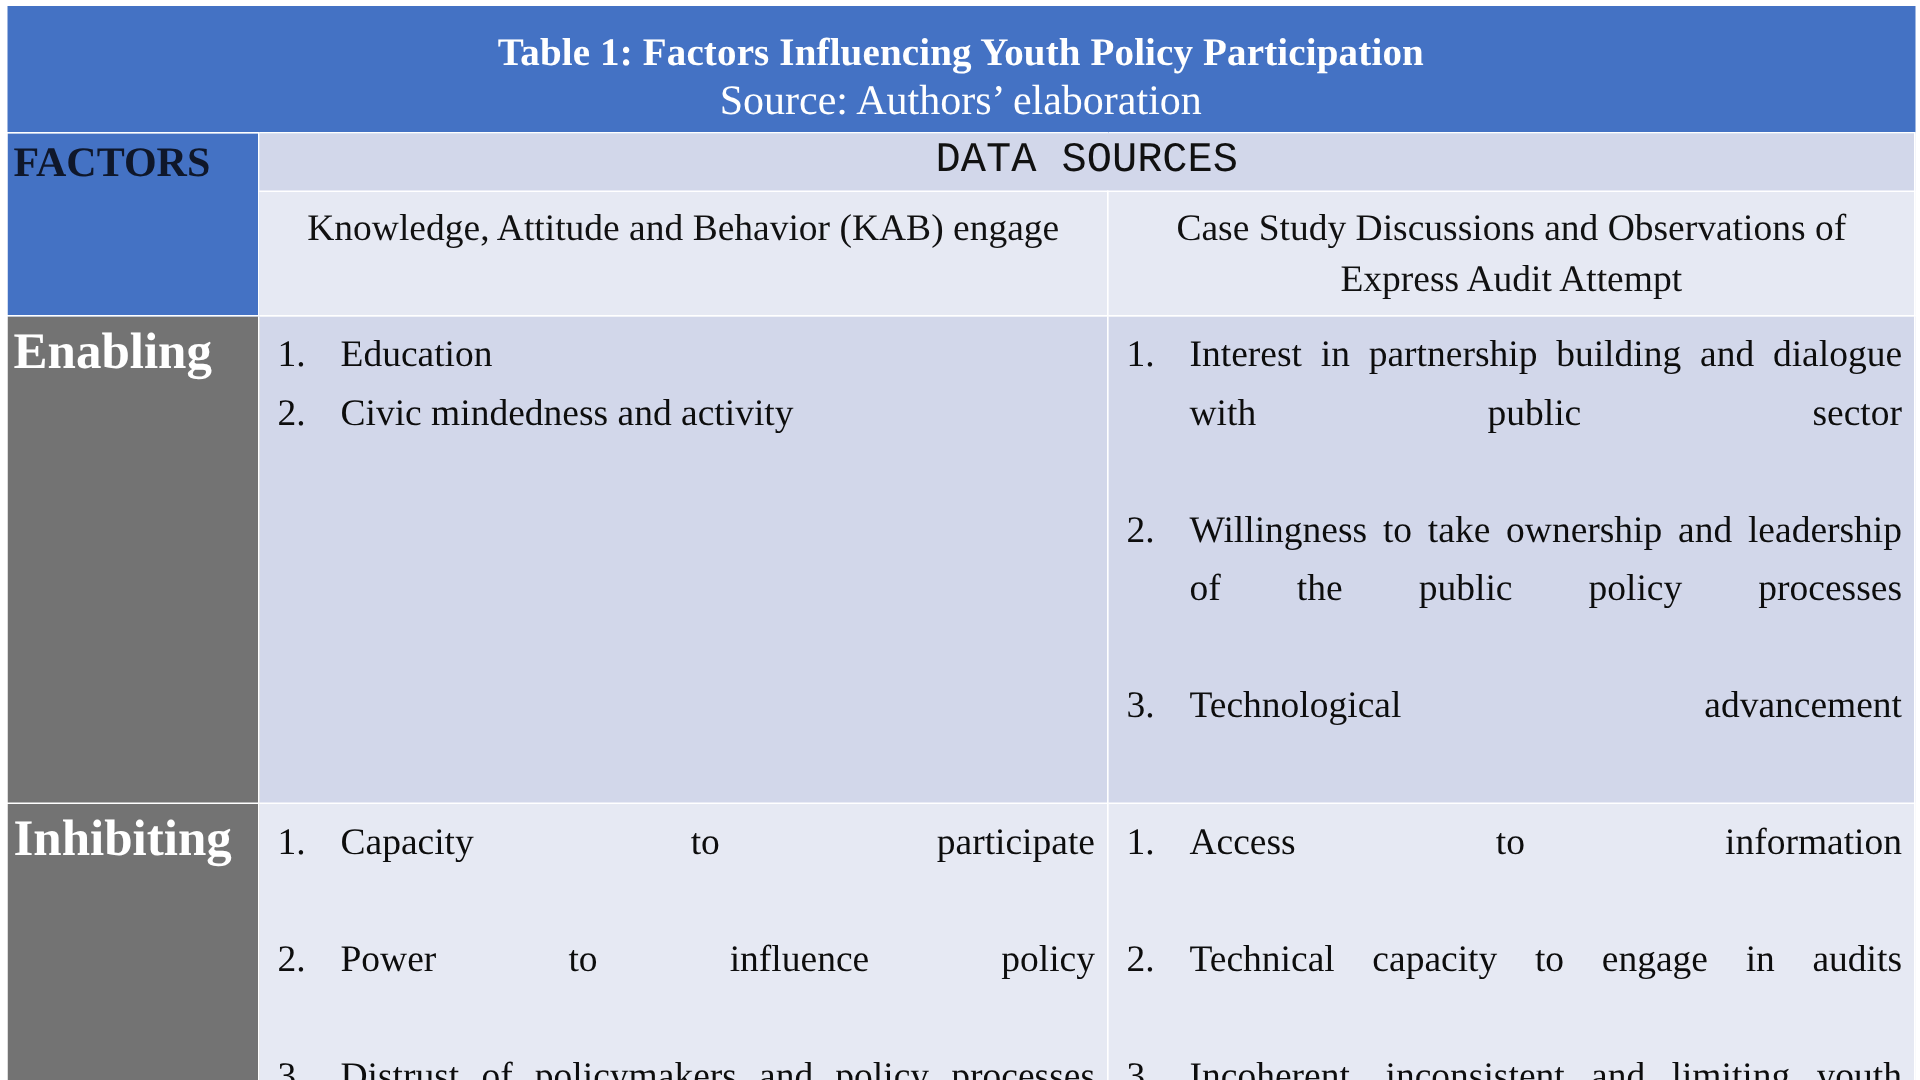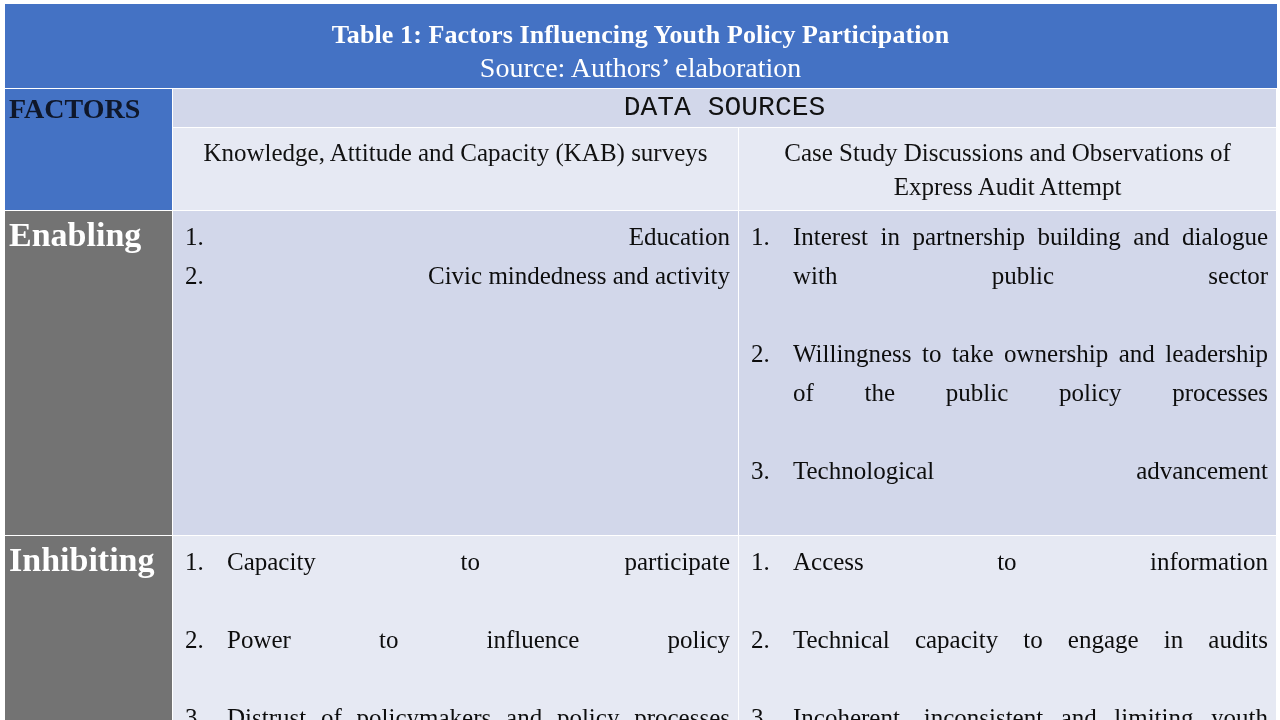--- a/index.html
+++ b/index.html
@@ -133,21 +133,21 @@
   }
   ol.numlist > li::before {
     content: counter(item) ".";
     position: absolute;
     left: 2px;
     top: 0;
     width: 34px;
     text-align: left;
   }
   .just > li { text-align: justify; text-justify: inter-word; }
-  .left > li { text-align: right; }
+  .left > li { text-align: left; }
 
   
   .just > li::after {
     content: "";
     display: inline-block;
     width: 100%;
   }
 </style>
 </head>
 <body>
@@ -171,21 +171,21 @@
         <td class="factors-cell" rowspan="2">
           <span>FACTORS</span>
         </td>
         <td class="datasources-cell" colspan="2">
           <span>DATA SOURCES</span>
         </td>
       </tr>
 
       <tr>
         <td class="subhead-cell">
-          <span>Knowledge, Attitude and Capacity (KAB) surveys</span>
+          <span>Knowledge, Attitude and Behavior (KAB) engage</span>
         </td>
         <td class="subhead-cell">
           <span>Case Study Discussions and Observations of Express Audit Attempt</span>
         </td>
       </tr>
 
       <tr class="row-enabling">
         <td class="cat-cell">
           <span>Enabling</span>
         </td>

